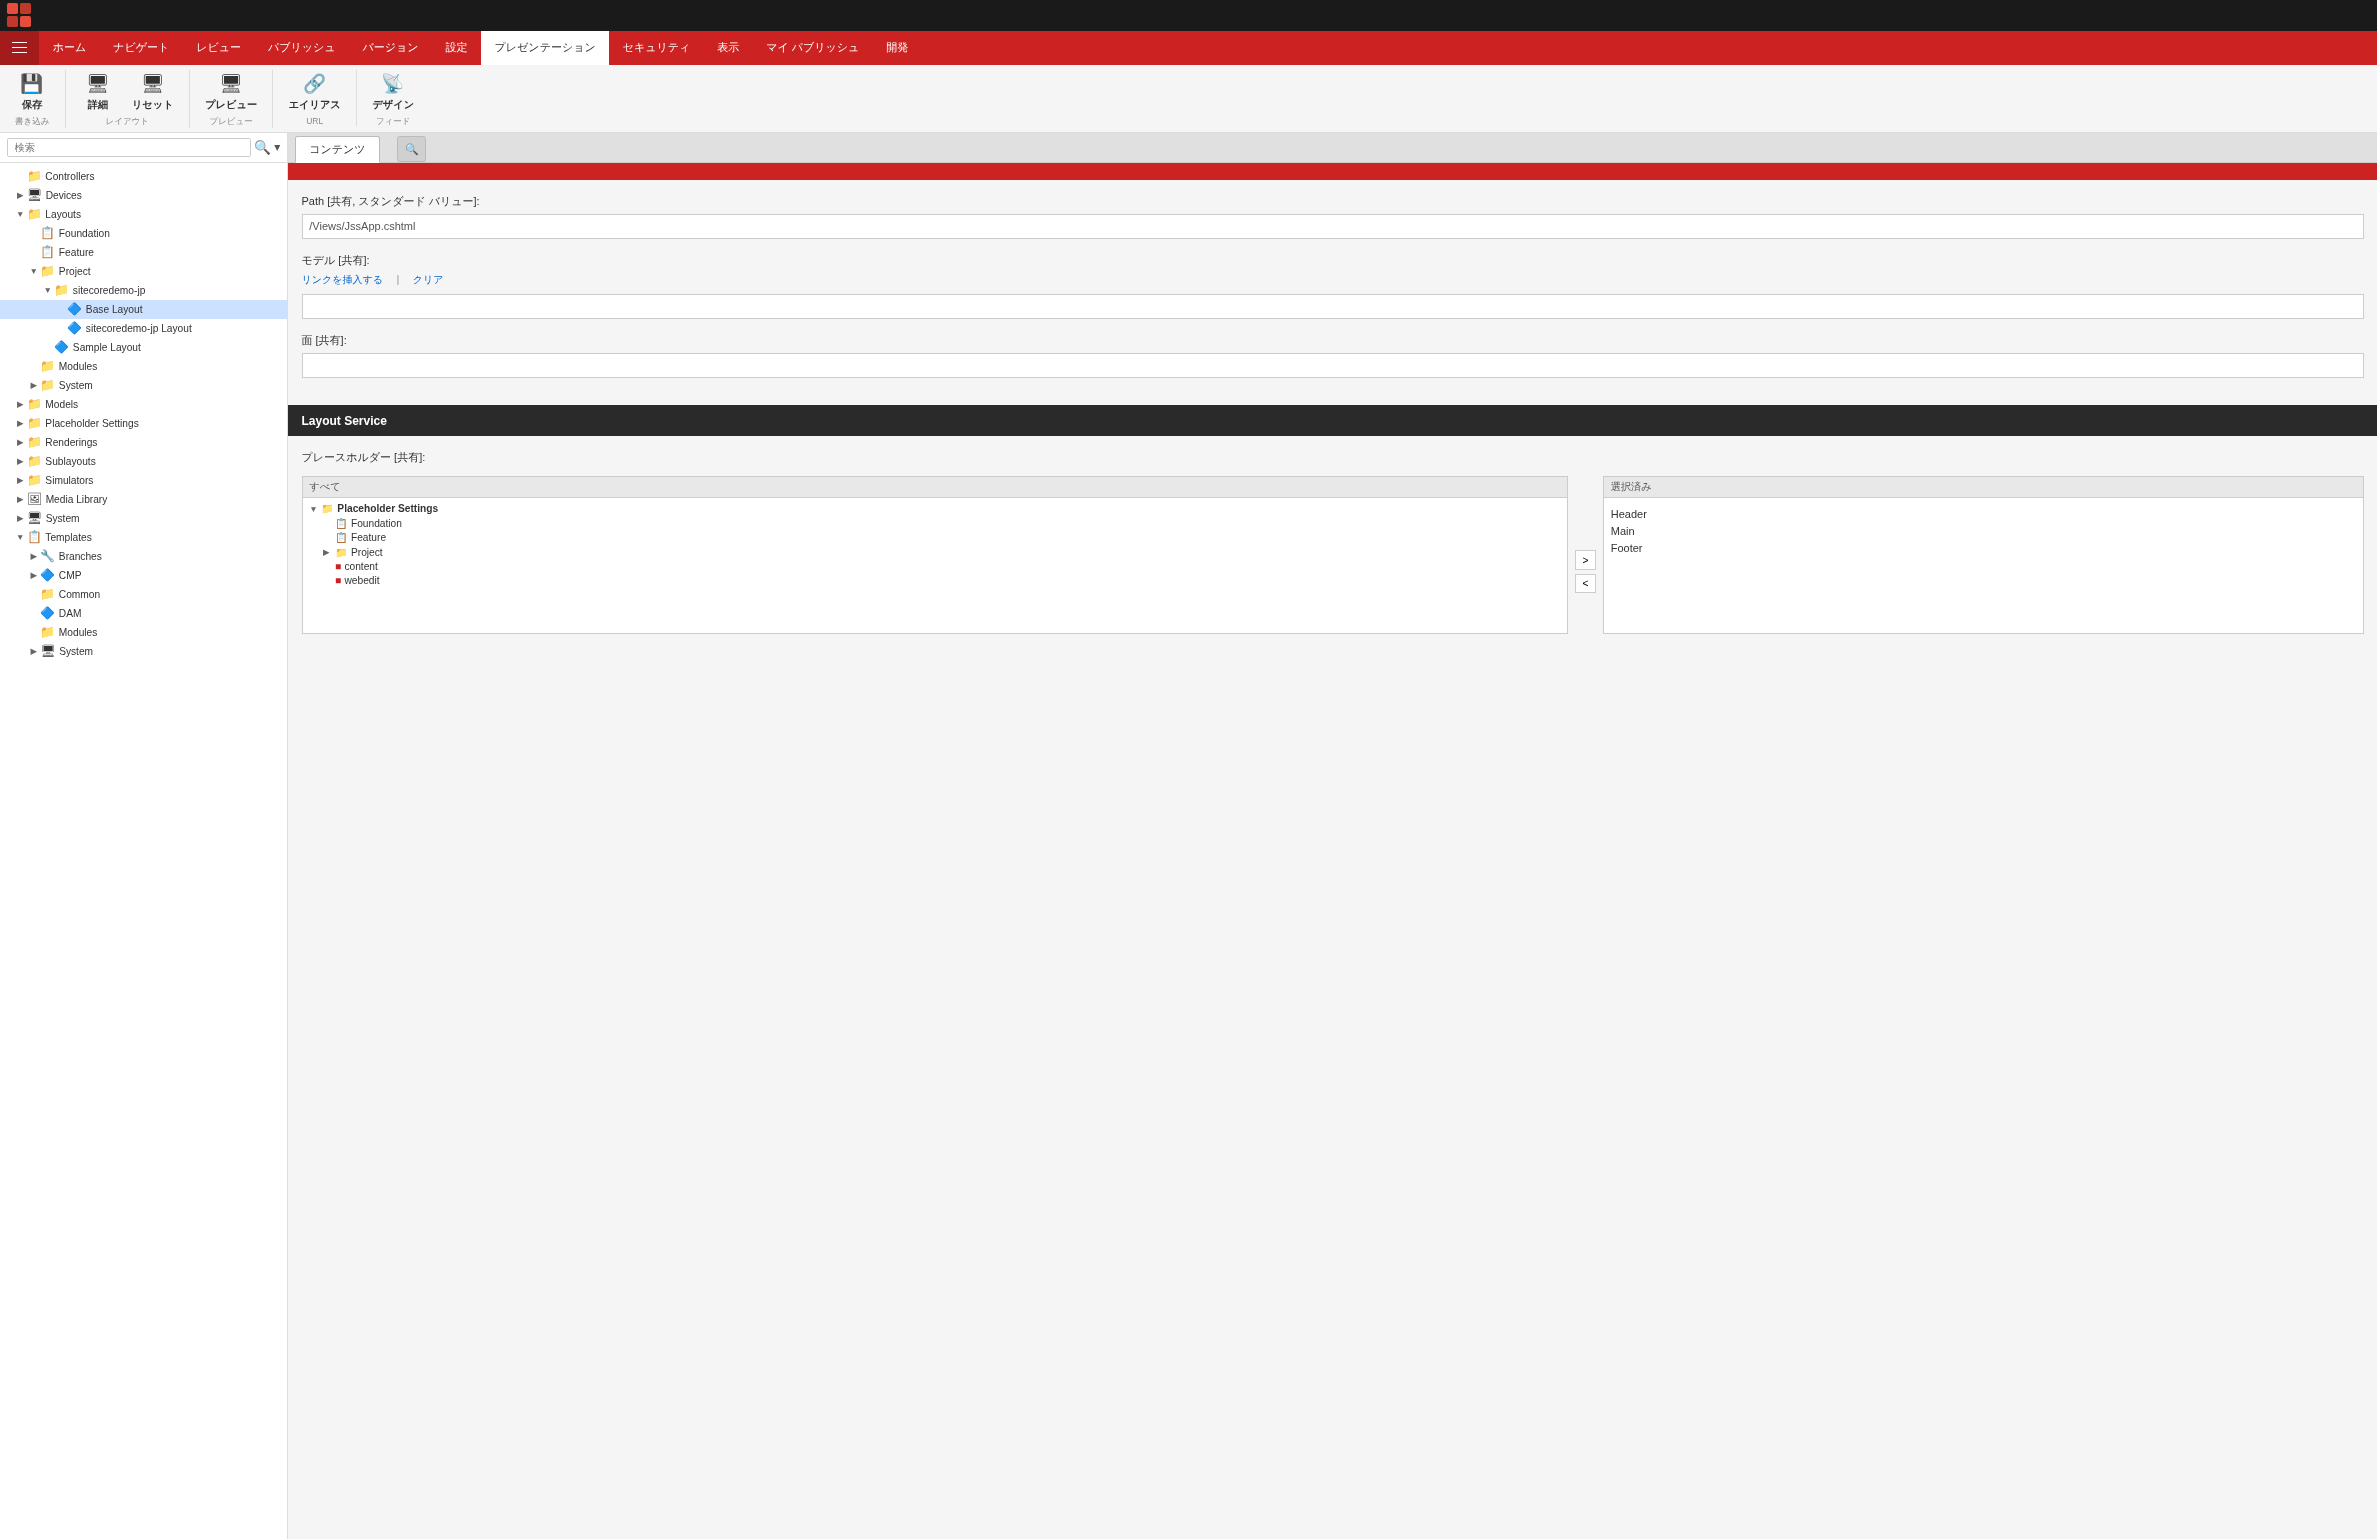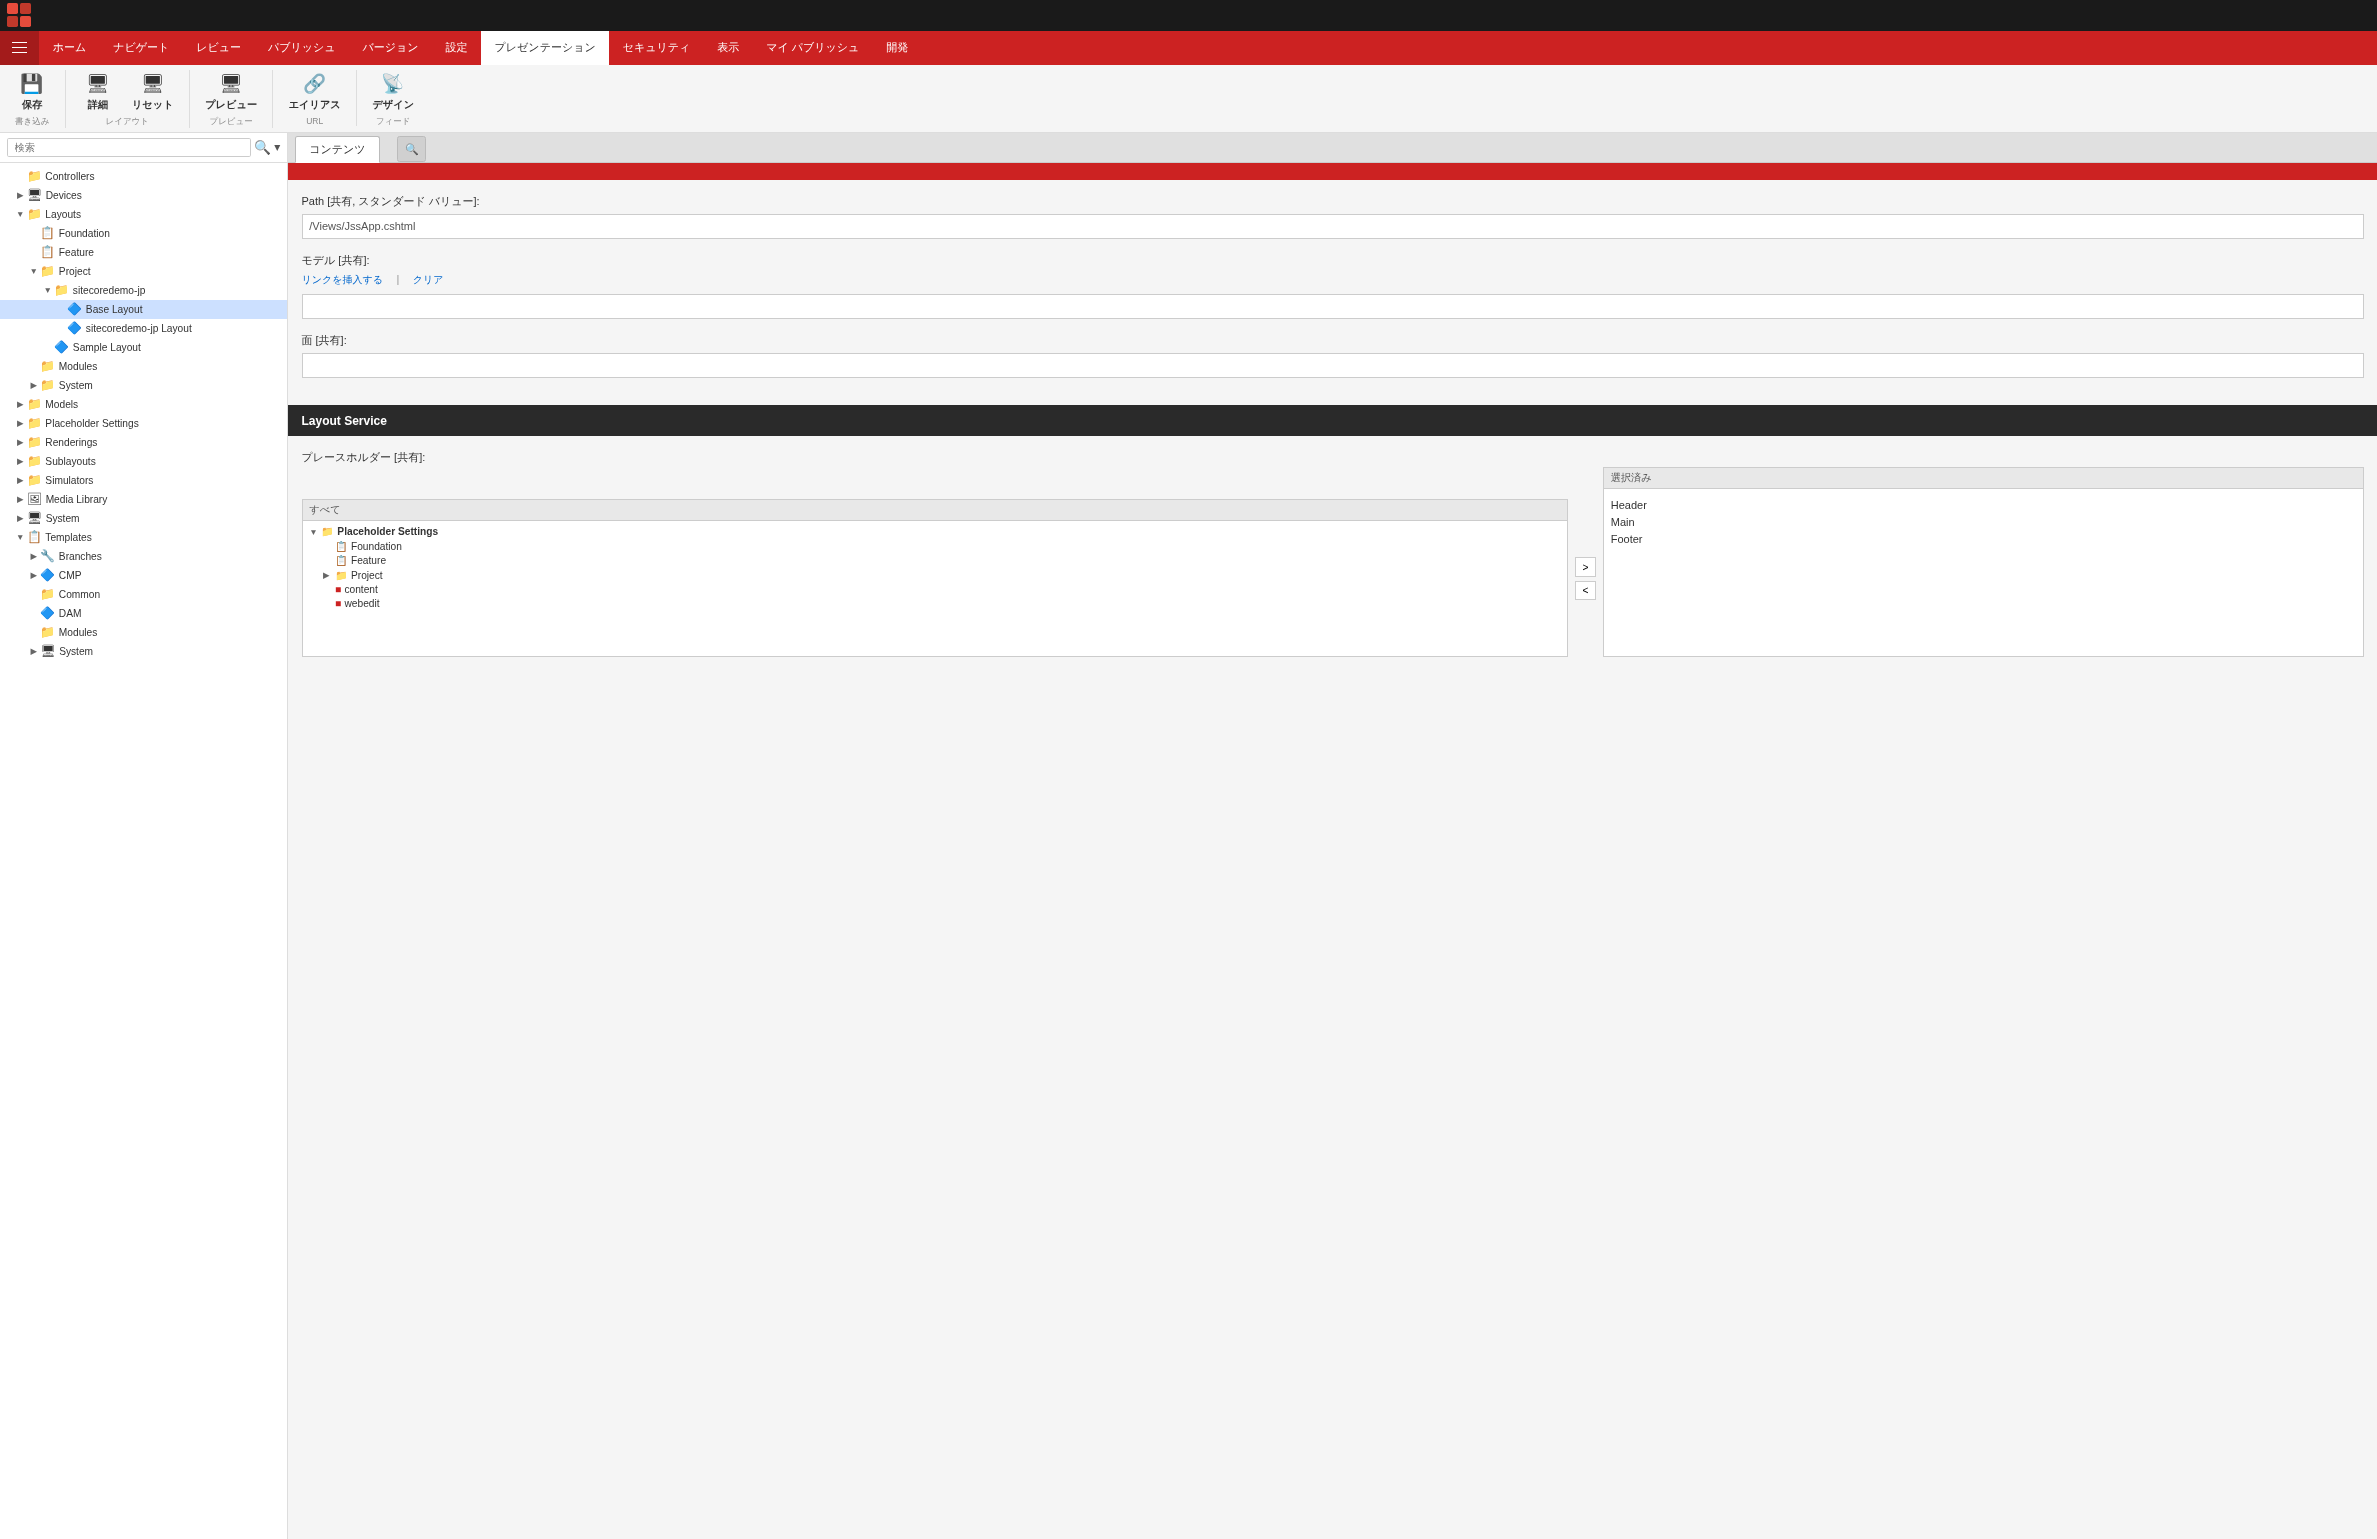--- a/index.html
+++ b/index.html
@@ -209,21 +209,21 @@
 
     
     .layout-service-header {
       background: #2a2a2a;
       color: #fff;
       font-size: 12px;
       font-weight: bold;
       padding: 8.5px 13.5px;
     }
     .layout-service-body { padding: 13.5px; }
-    .placeholder-label { font-size: 11px; margin-bottom: 2px; }
+    .placeholder-label { font-size: 11px; margin-bottom: 11px; }
     .placeholder-dual {
       display: flex;
       gap: 6.8px;
     }
     .placeholder-panel {
       flex: 1;
       background: #fff;
       border: 0.8px solid #ccc;
     }
     .placeholder-panel-header {
@@ -549,21 +549,21 @@
         <div class="field-label">面 [共有]:</div>
         <div class="field-input"></div>
       </div>
 
       <div class="layout-service-header">Layout Service</div>
       <div class="layout-service-body">
         <div class="placeholder-label">プレースホルダー [共有]:</div>
 
         <div class="placeholder-dual">
 
-          <div class="placeholder-panel" style="flex: 2.5; margin-top: 32px;">
+          <div class="placeholder-panel" style="flex: 2.5;">
             <div class="placeholder-panel-header">すべて</div>
             <div class="placeholder-panel-body">
 
               <div class="ph-tree-item">
                 <span class="ph-toggle">▼</span>
                 <span class="ph-icon">📁</span>
                 <span style="font-weight:bold;">Placeholder Settings</span>
               </div>
 
               <div class="ph-tree-item" style="padding-left:17px;">

